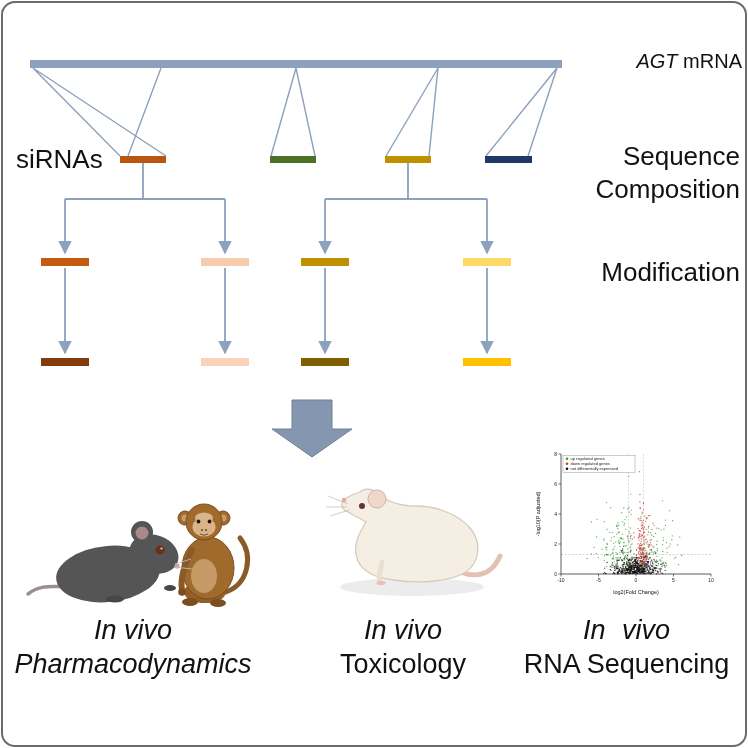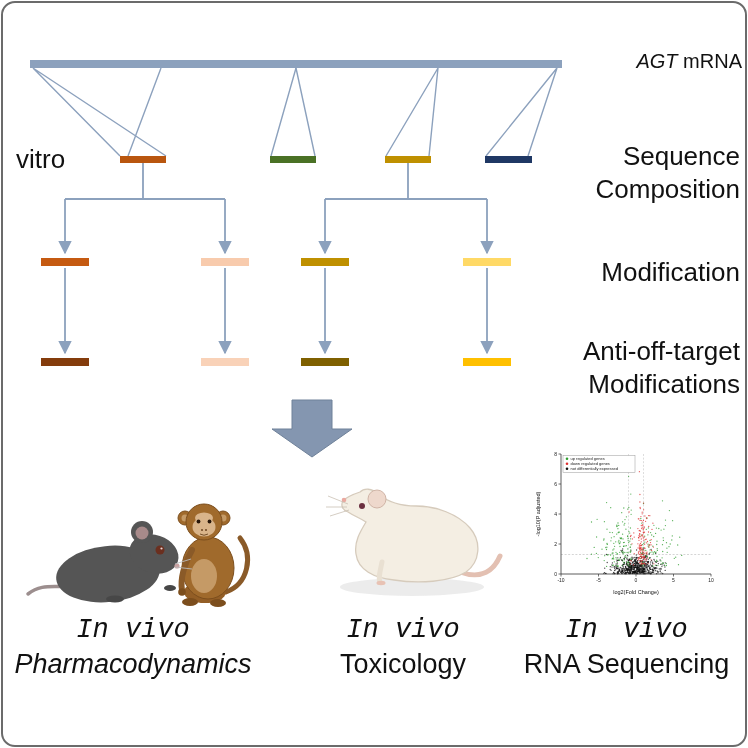--- a/index.html
+++ b/index.html
@@ -8,21 +8,21 @@
     font-family:"Liberation Sans",sans-serif;color:#111;overflow:hidden;
   }
   .frame{position:absolute;inset:1px;border:2px solid #6b6b6b;border-radius:14px;pointer-events:none;}
   .connectors{position:absolute;inset:0;pointer-events:none;}
   .bar{position:absolute;}
   .label{position:absolute;font-size:26px;line-height:33px;text-align:center;color:#111;}
   .label .ln{display:block;text-align:right;}
   .hdr{position:absolute;left:556px;top:50px;width:186px;font-size:20px;text-align:right;}
   .sirnas{position:absolute;left:16px;top:144px;width:110px;font-size:26px;text-align:left;}
   .cap{position:absolute;font-size:27px;line-height:34px;text-align:center;color:#111;}
-  .cap .l1{display:block;font-style:italic;font-family:Liberation Mono, monospace;}
+  .cap .l1{display:block;font-style:italic;}
   .cap .l2{display:block;}
   .cap.italic2 .l2{font-style:italic;}
   .cap .wide{word-spacing:9px;}
   .art{position:absolute;}
   .volcano{position:absolute;left:533px;top:446px;width:186px;height:152px;background:#fff;}
 </style>
 </head>
 <body>
 
 <div class="canvas">
@@ -72,32 +72,28 @@
 
   <div class="bar" style="left: 41px; top: 358px; width: 48px; height: 8px; background-color: rgb(132, 60, 12);"></div>
   <div class="bar" style="left: 201px; top: 358px; width: 48px; height: 8px; background-color: rgb(249, 210, 184);"></div>
   <div class="bar" style="left: 301px; top: 358px; width: 48px; height: 8px; background-color: rgb(127, 96, 0);"></div>
   <div class="bar" style="left: 463px; top: 358px; width: 48px; height: 8px; background-color: rgb(255, 192, 0);"></div>
 
   <div class="hdr">
     <i>AGT</i><span> mRNA</span>
   </div>
 
-  <div class="sirnas">vitro</div>
+  <div class="sirnas">siRNAs</div>
 
   <div class="label" style="left:520px;top:140px;width:220px">
     <span class="ln">Sequence</span>
     <span class="ln">Composition</span>
   </div>
   <div class="label" style="left:520px;top:256px;width:220px">
     <span class="ln">Modification</span>
-  </div>
-  <div class="label" style="left:520px;top:335px;width:220px">
-    <span class="ln">Anti-off-target</span>
-    <span class="ln">Modifications</span>
   </div>
 
   <svg class="art" style="left:20px;top:480px" width="235" height="130" viewBox="0 0 235 130">
     <g>
       <path d="M206,112 C228,104 234,76 220,58" stroke="#8a5a28" stroke-width="5" fill="none" stroke-linecap="round"></path>
       <ellipse cx="185" cy="112" rx="21" ry="11" fill="#935e26"></ellipse>
       <ellipse cx="188" cy="88" rx="26" ry="31" fill="#a06a2c" stroke="#7c4e1d" stroke-width="1"></ellipse>
       <ellipse cx="184" cy="96" rx="13" ry="17" fill="#c59a66"></ellipse>
       <path d="M172,70 C164,85 160,98 162,110" stroke="#8a5a28" stroke-width="6" fill="none" stroke-linecap="round"></path>
       <circle cx="162" cy="112" r="3.8" fill="#7c4e1d"></circle>

